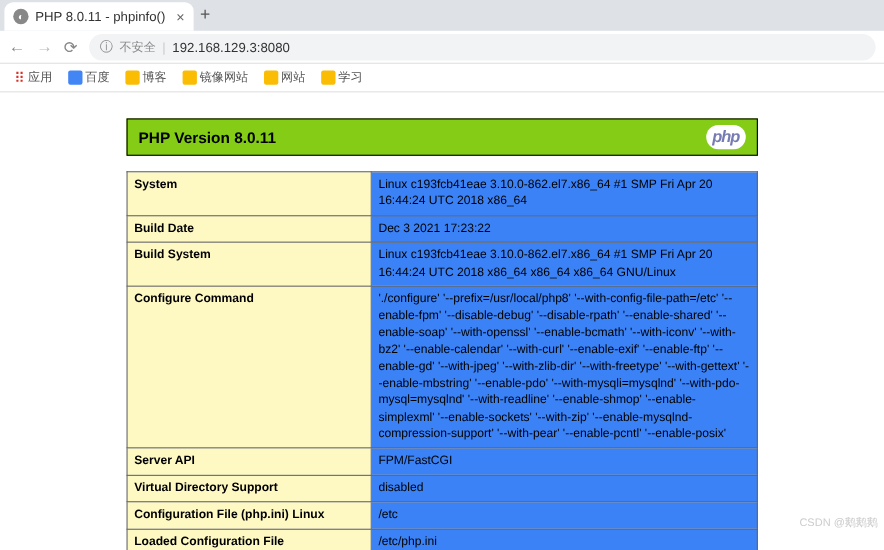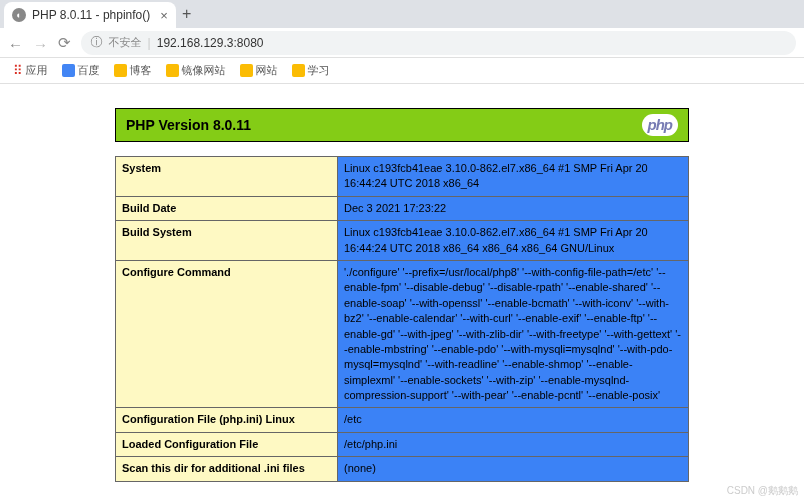--- a/index.html
+++ b/index.html
@@ -23,21 +23,21 @@
 .content{height:416px;overflow-y:auto;padding:24px 0 0 0}
 .php-panel{width:574px;margin:0 auto}
 .header-box{background:#84cc16;border:1px solid #000;display:flex;align-items:center;justify-content:space-between;padding:6px 10px;height:34px}
 .header-box h1{font-size:14px;font-weight:bold;color:#000}
 .php-logo{background:#fff;border-radius:14px;padding:2px 6px}
 .php-logo-inner{font-family:Liberation Sans, sans-serif;font-weight:bold;font-style:italic;font-size:15px;color:#777bb3;letter-spacing:-1px}
 .info-table{width:100%;border-collapse:collapse;margin-top:14px;font-size:11px}
 .info-table td{border:1px solid #666;padding:4px 6px;vertical-align:top;line-height:1.4}
 .info-table td.k{background:#fef9c3;font-weight:bold;width:222px;color:#000}
 .info-table td.v{background:#3b82f6;color:#000}
-.watermark{position:absolute;bottom:2px;right:6px;font-size:10px;color:#ccc}
+.watermark{position:absolute;bottom:18px;right:6px;font-size:10px;color:#ccc}
 </style>
 </head>
 <body>
 
 <div class="tab-bar">
   <div class="tab">
     <span class="tab-icon">◐</span>
     <span>PHP 8.0.11 - phpinfo()</span>
     <span class="tab-close">×</span>
   </div>
@@ -103,20 +103,28 @@
           </tr>
           <tr>
             <td class="k">Build System</td>
             <td class="v">Linux c193fcb41eae 3.10.0-862.el7.x86_64 #1 SMP Fri Apr 20 16:44:24 UTC 2018 x86_64 x86_64 x86_64 GNU/Linux</td>
           </tr>
           <tr>
             <td class="k">Configure Command</td>
             <td class="v">'./configure' '--prefix=/usr/local/php8' '--with-config-file-path=/etc' '--enable-fpm' '--disable-debug' '--disable-rpath' '--enable-shared' '--enable-soap' '--with-openssl' '--enable-bcmath' '--with-iconv' '--with-bz2' '--enable-calendar' '--with-curl' '--enable-exif' '--enable-ftp' '--enable-gd' '--with-jpeg' '--with-zlib-dir' '--with-freetype' '--with-gettext' '--enable-mbstring' '--enable-pdo' '--with-mysqli=mysqlnd' '--with-pdo-mysql=mysqlnd' '--with-readline' '--enable-shmop' '--enable-simplexml' '--enable-sockets' '--with-zip' '--enable-mysqlnd-compression-support' '--with-pear' '--enable-pcntl' '--enable-posix'</td>
           </tr>
           <tr>
+            <td class="k">Server API</td>
+            <td class="v">FPM/FastCGI</td>
+          </tr>
+          <tr>
+            <td class="k">Virtual Directory Support</td>
+            <td class="v">disabled</td>
+          </tr>
+          <tr>
             <td class="k">Configuration File (php.ini) Linux</td>
             <td class="v">/etc</td>
           </tr>
           <tr>
             <td class="k">Loaded Configuration File</td>
             <td class="v">/etc/php.ini</td>
           </tr>
           <tr>
             <td class="k">Scan this dir for additional .ini files</td>
             <td class="v">(none)</td>

